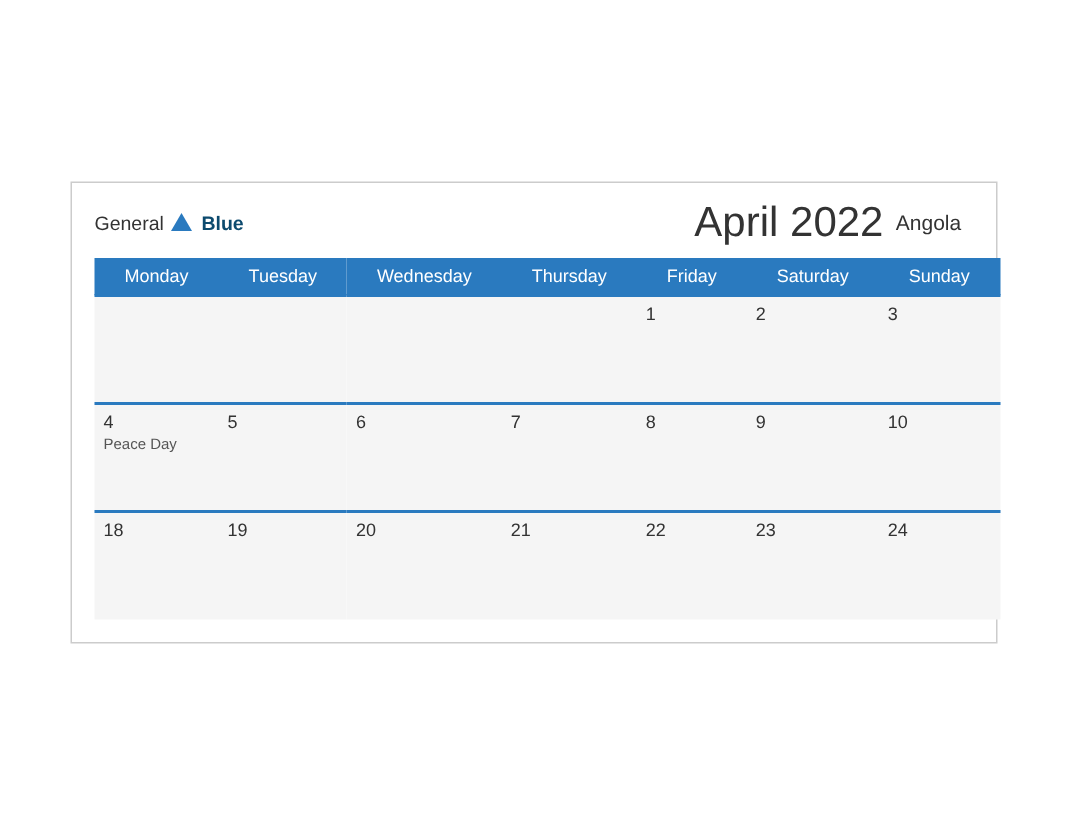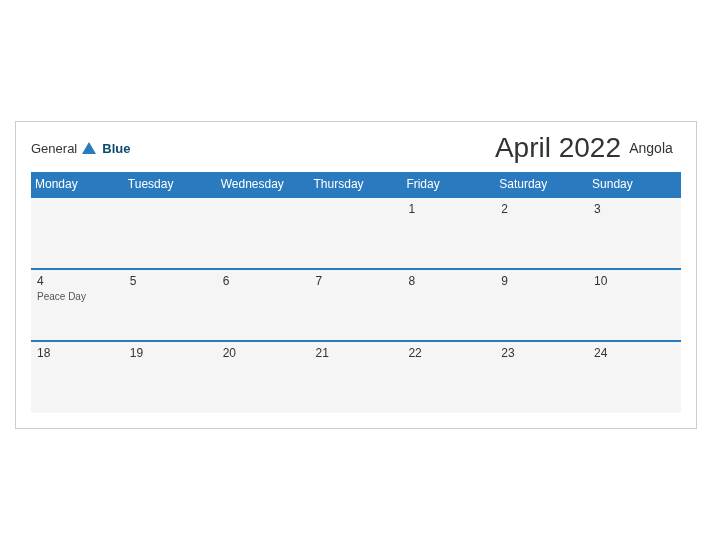--- a/index.html
+++ b/index.html
@@ -6,21 +6,21 @@
     body {
       font-family: Arial, sans-serif;
       background: #fff;
       width: 712px;
       height: 550px;
       display: flex;
       align-items: center;
       justify-content: center;
     }
     .calendar-container {
-      width: 682px;
+      width: 618px;
       background: #fff;
       border: 1px solid #ccc;
       padding: 10px 15px 15px 15px;
     }
     .header {
       display: flex;
       align-items: center;
       justify-content: space-between;
       margin-bottom: 8px;
     }
@@ -64,21 +64,21 @@
       width: 100%;
       border-collapse: collapse;
     }
     .calendar-table thead tr {
       background: #2a7abf;
     }
     .calendar-table thead th {
       color: #fff;
       font-size: 12px;
       font-weight: normal;
-      padding: 5px 4px;
+      padding: 5px 20px;
       text-align: left;
       border: none;
     }
     .calendar-table tbody tr {
       border-top: 2px solid #2a7abf;
     }
     .calendar-table tbody td {
       width: 14.28%;
       height: 72px;
       vertical-align: top;

